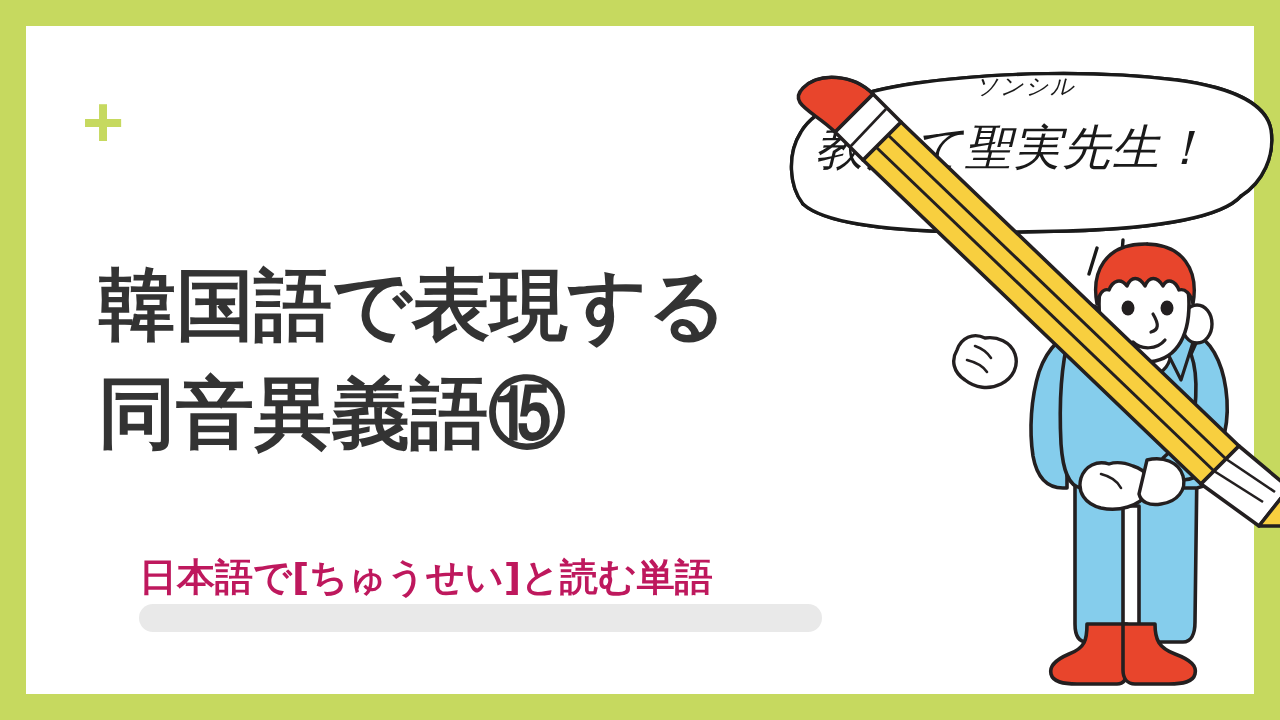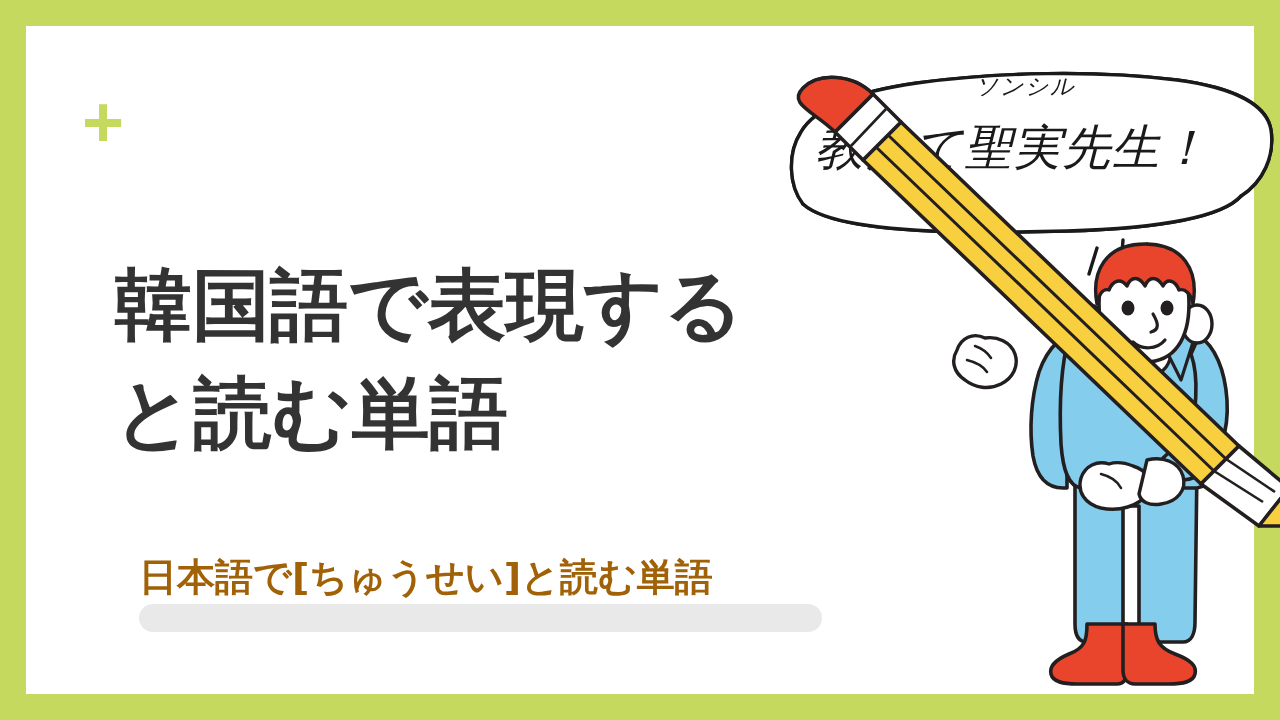--- a/index.html
+++ b/index.html
@@ -28,21 +28,21 @@
     white-space:nowrap;
     display:flex;
     align-items:baseline;
     gap:14px;
   }
   #brand .plus { font-size:72px; }
 
   
   #title-block {
     position:absolute;
-    left:88px; top:226px;
+    left:72px; top:226px;
     width:700px;
   }
   .title-line {
     font-family:"DejaVu Sans", sans-serif;
     font-weight:bold;
     font-size:78px;
     line-height:1.38;
     color:#333333;
     letter-spacing:0px;
     white-space:nowrap;
@@ -61,21 +61,21 @@
     background:#e9e9e9;
     border-radius:14px;
   }
   #subtitle {
     position:absolute;
     left:26px; top:10px;
     font-family:"DejaVu Sans", sans-serif;
     font-weight:bold;
     font-size:38px;
     line-height:1.2;
-    color:#a16207;
+    color:#be185d;
     white-space:nowrap;
   }
 
   
   #illustration {
     position:absolute;
     left:741px; top:10px;
     width:540px; height:660px;font-style:italic;
   }
   #illustration svg { display:block; width:100%; height:100%; }
@@ -89,21 +89,21 @@
 <body>
 
 <div id="card">
 
   <div id="brand">
     <span class="plus">+</span>
   </div>
 
   <div id="title-block">
     <div class="title-line">韓国語で表現する</div>
-    <div class="title-line">と読む単語</div>
+    <div class="title-line">同音異義語⑮</div>
   </div>
 
   <div id="subtitle-wrap">
     <div id="subtitle-bar"></div>
     <div id="subtitle">日本語で[ちゅうせい]と読む単語</div>
   </div>
 
   <div id="illustration">
     <svg viewBox="0 0 540 660" xmlns="http://www.w3.org/2000/svg">
 

